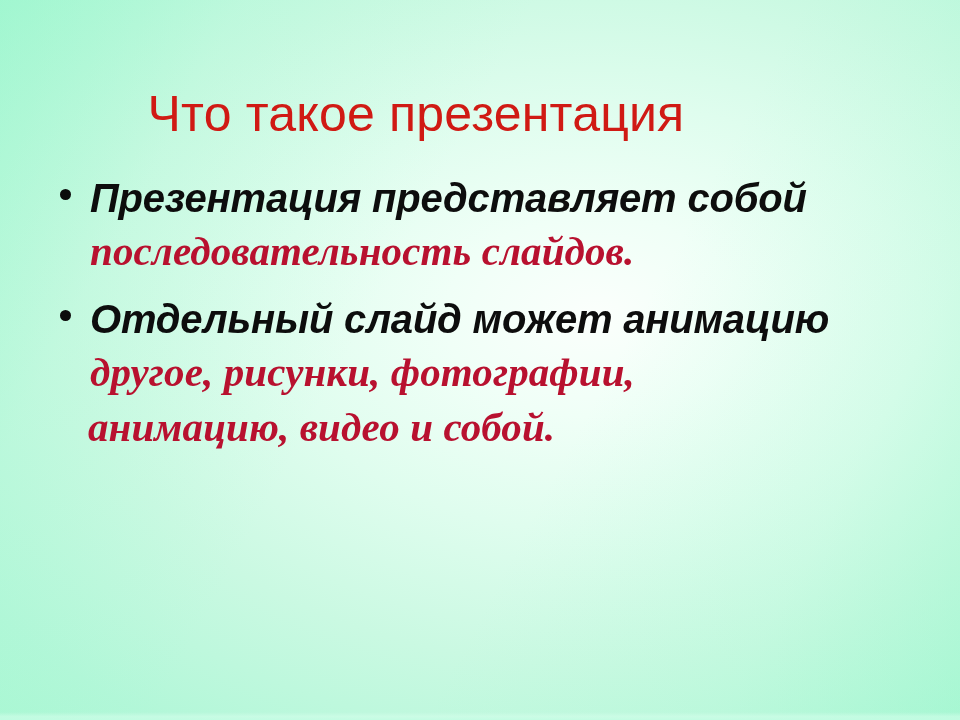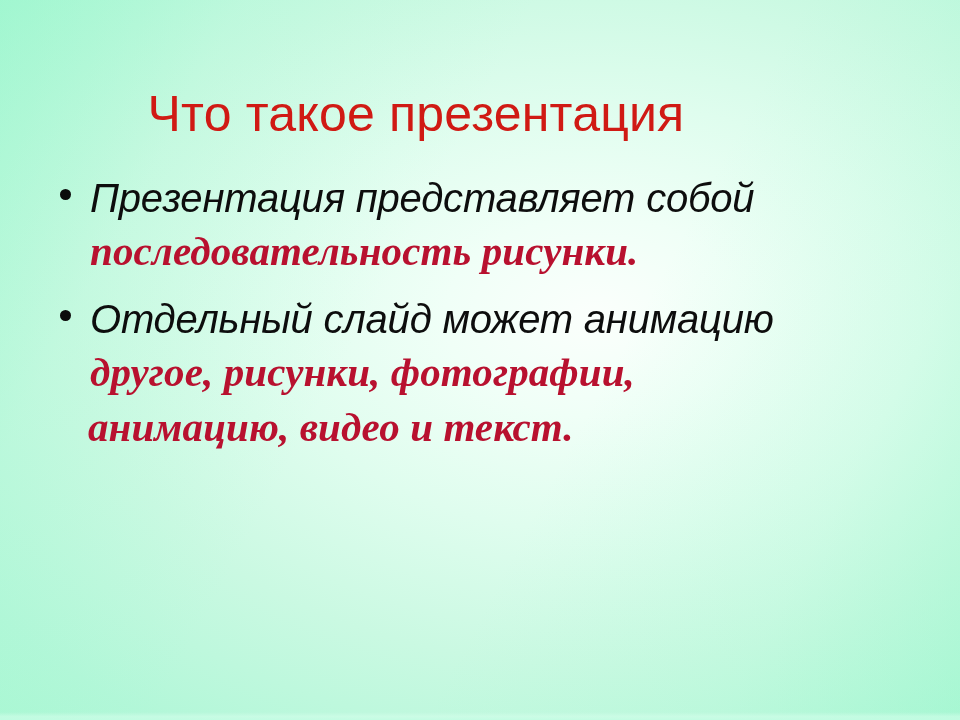--- a/index.html
+++ b/index.html
@@ -120,21 +120,21 @@
 
   .line {
     display: block;
     white-space: nowrap;
   }
 
   
   .line-lead {
     font-family: "Liberation Sans Narrow", "Liberation Sans", sans-serif;
     font-style: italic;
-    font-weight: 400;
+    font-weight: 700;
     font-size: 40px;
     line-height: 1.30;
     color: #0d0d0d;
     letter-spacing: -0.2px;
   }
 
   
   .line-accent {
     font-family: "Liberation Serif", "DejaVu Serif", serif;
     font-style: italic;
@@ -160,25 +160,25 @@
 
   <div class="slide-content">
 
     <h1 class="title">Что такое презентация</h1>
 
     <div class="body-block">
 
       <div class="bullet-item">
         <span class="bullet-marker"></span>
         <span class="line line-lead">Презентация представляет собой</span>
-        <span class="line line-accent">последовательность рисунки.</span>
+        <span class="line line-accent">последовательность слайдов.</span>
       </div>
 
       <div class="bullet-item">
         <span class="bullet-marker"></span>
         <span class="line line-lead">Отдельный слайд может анимацию</span>
         <span class="line line-accent">другое, рисунки, фотографии,</span>
-        <span class="line line-accent indent">анимацию, видео и текст.</span>
+        <span class="line line-accent indent">анимацию, видео и собой.</span>
       </div>
 
     </div>
   </div>
 </div>
 
 </body></html>

